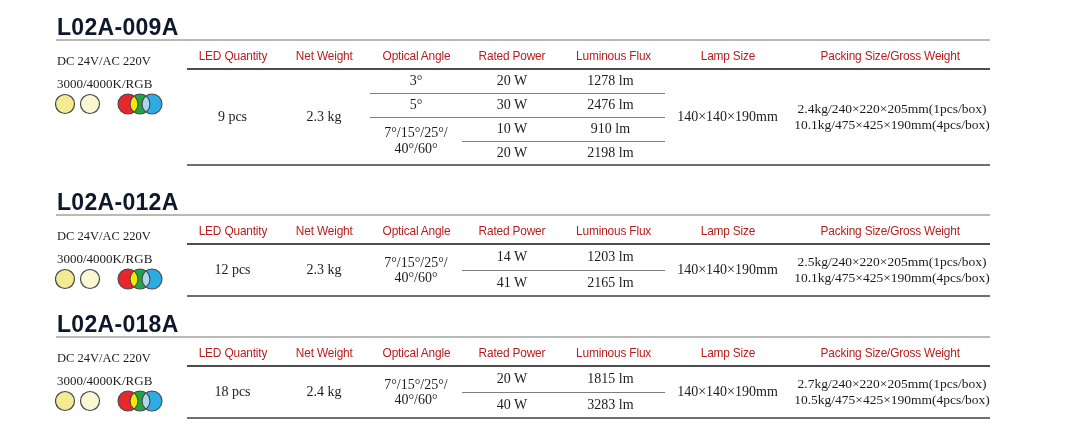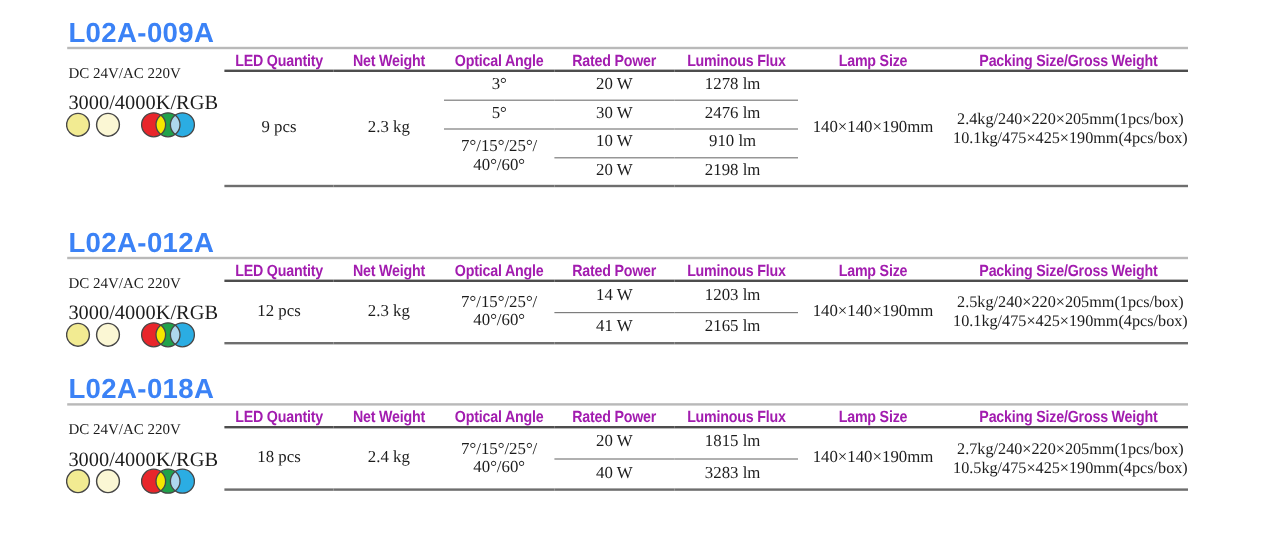--- a/index.html
+++ b/index.html
@@ -7,42 +7,42 @@
   .page {
     position:relative; width:1068px; height:444px; background:#ffffff;
     font-family:"Liberation Serif", serif; color:#1c1c1c; overflow:hidden;
   }
   .section { position:absolute; left:0; width:1068px; }
   .sec1 { top:14px; }  .sec2 { top:189px; }  .sec3 { top:311px; }
 
   .model-title {
     position:absolute; left:57px; top:0;
     font-family:"Liberation Sans", sans-serif; font-weight:bold;
-    font-size:23px; letter-spacing:0.3px; color:#3b82f6;
+    font-size:23px; letter-spacing:0.3px; color:#0f172a;
   }
   .title-rule {
     position:absolute; left:56px; top:25px; width:934px; height:2px;
     background:#b9b9b9;
   }
   .volt { position:absolute; left:57px; top:40px; font-size:12.5px; }
-  .cct  { position:absolute; left:57px; top:62px; font-size:17px; }
+  .cct  { position:absolute; left:57px; top:62px; font-size:13px; }
   .swatches { position:absolute; left:55px; top:79px; height:24px; }
   .swatches svg { display:inline-block; vertical-align:top; }
   .venn-svg { margin-left:12px; }
 
   table.spec-table {
     position:absolute; left:187px; top:28px; width:803px;
     border-collapse:collapse; table-layout:fixed;
     border-bottom:2px solid #6e6e6e;
   }
   .sec2 table.spec-table, .sec3 table.spec-table { top:28px; }
   th {
-    font-family:"Liberation Sans", sans-serif; font-weight:bold;
-    font-size:13.5px; color:#a21caf; text-align:center;
-    border-bottom:2px solid #4d4d4d; height:17px; padding:0;
+    font-family:"Liberation Sans", sans-serif; font-weight:normal;
+    font-size:13.5px; color:#b91c1c; text-align:center;
+    border-bottom:2px solid #4d4d4d; height:27px; padding:0;
     font-stretch:condensed; white-space:nowrap;
   }
   th .hdr { display:inline-block; transform:scaleX(0.88); transform-origin:center; letter-spacing:-0.2px; }
   td {
     font-size:14px; padding:0; height:24px; vertical-align:middle;
     white-space:nowrap;
   }
   .t2 td, .t3 td { height:26px; }
   td.c { text-align:center; }
   td.r { text-align:center; padding-right:6px; }

